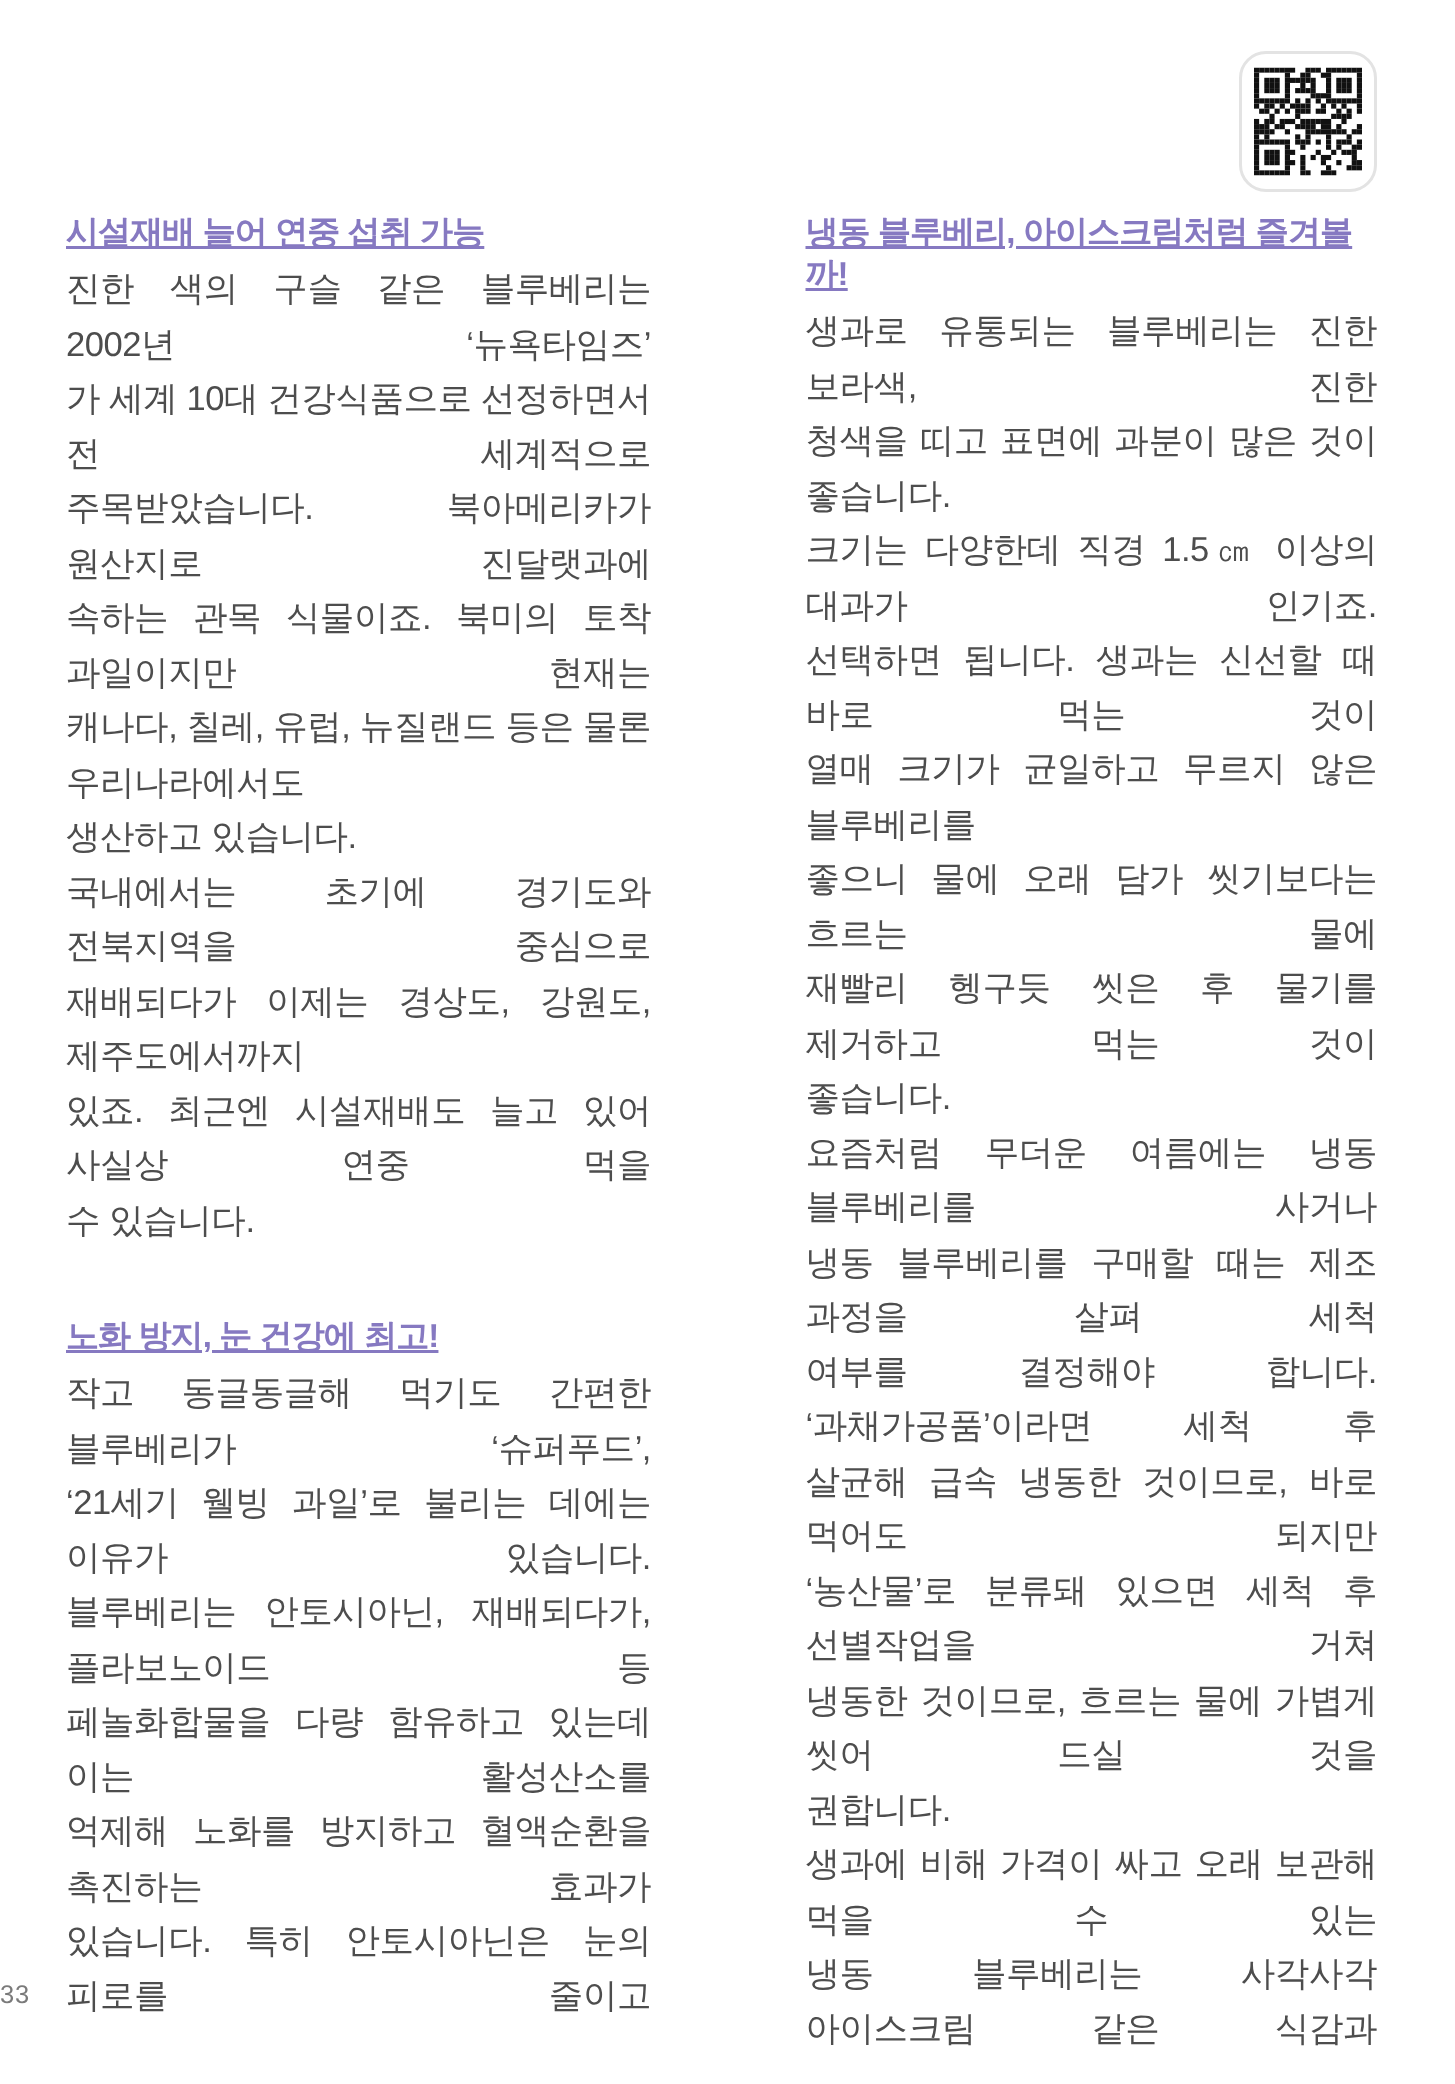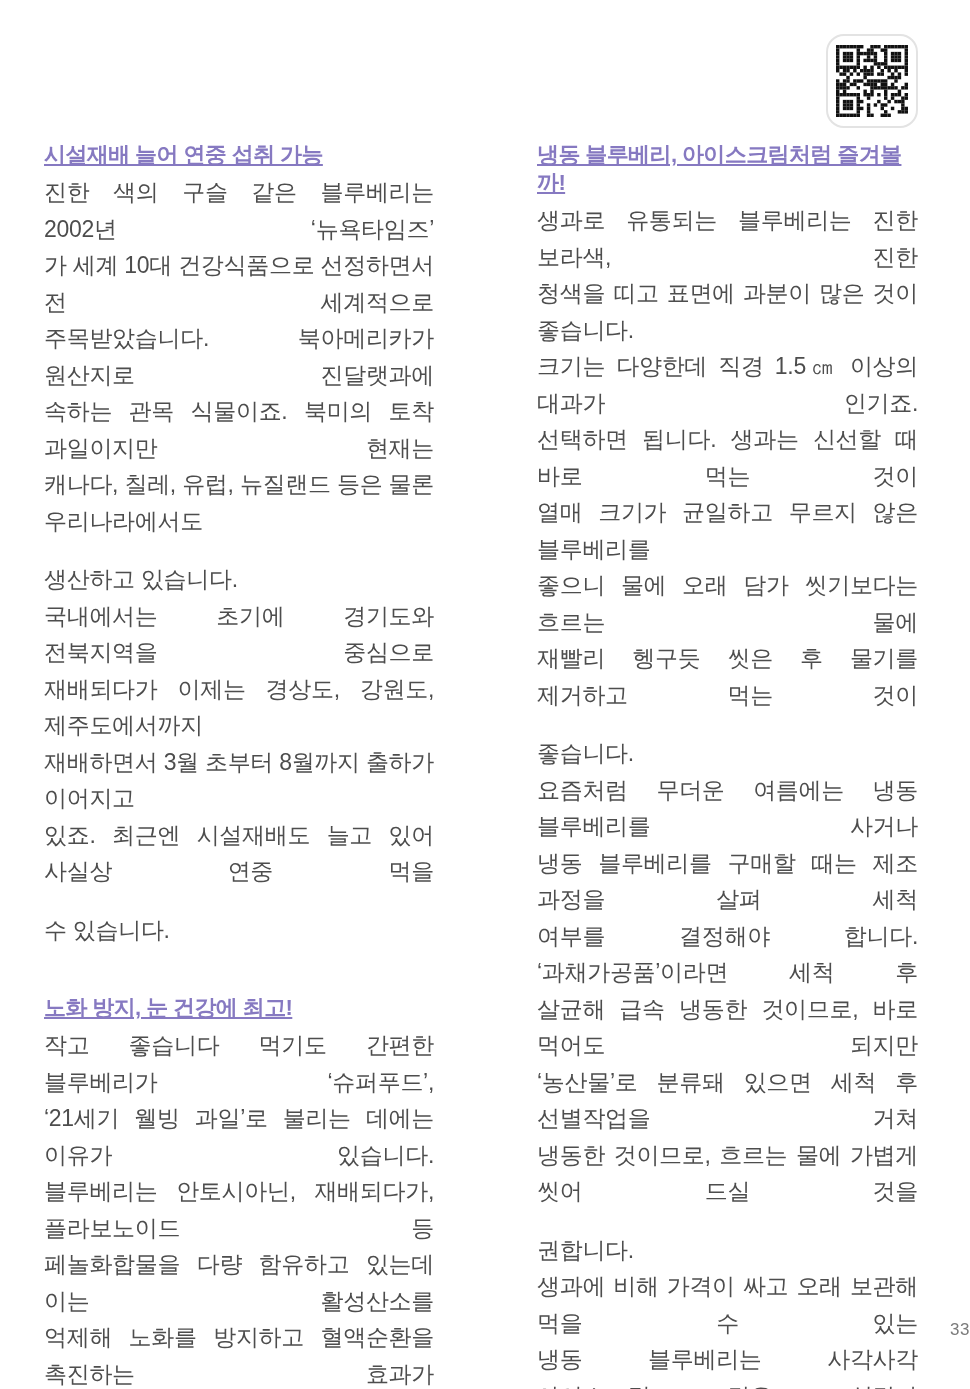--- a/index.html
+++ b/index.html
@@ -29,39 +29,39 @@
   .para .line {
     font-size: 23px;
     line-height: 36.5px;
     color: #4d4d4d;
     text-align: justify;
     text-align-last: justify;
     word-break: keep-all;
     letter-spacing: -0.3px;
     white-space: normal;
   }
-  .para .line.line-last { text-align-last: left; margin-top: 22px; }
+  .para .line.line-last { text-align-last: left; }
 
   #qr-card {
     position: absolute;
     left: 826px; top: 34px;
     width: 92px; height: 94px;
     background: #ffffff;
     border: 2px solid #e3e3e3;
     border-radius: 18px;
     box-sizing: border-box;
     display: flex; align-items: center; justify-content: center;
   }
   #qr-svg { display: block; }
 
   #page-number {
     position: absolute;
     left: 0; top: 1320px;
     width: 970px;
-    text-align: right;
+    text-align: left;
     font-size: 17px;
     color: #7a7a7a;
     letter-spacing: 0.5px;
   }
 </style>
 </head>
 <body>
 
 <div id="qr-card">
   <svg id="qr-svg" width="72" height="72" viewBox="0 0 72 72">
@@ -316,29 +316,28 @@
         <div class="line">진한 색의 구슬 같은 블루베리는 2002년 ‘뉴욕타임즈’</div>
         <div class="line">가 세계 10대 건강식품으로 선정하면서 전 세계적으로</div>
         <div class="line">주목받았습니다. 북아메리카가 원산지로 진달랫과에</div>
         <div class="line">속하는 관목 식물이죠. 북미의 토착 과일이지만 현재는</div>
         <div class="line">캐나다, 칠레, 유럽, 뉴질랜드 등은 물론 우리나라에서도</div>
         <div class="line line-last">생산하고 있습니다.</div>
       </div>
     <div class="para">
         <div class="line">국내에서는 초기에 경기도와 전북지역을 중심으로</div>
         <div class="line">재배되다가 이제는 경상도, 강원도, 제주도에서까지</div>
-        <div class="line">재배하면서 3월 초부터 8월까지 출하가 이어지고</div>
         <div class="line">있죠. 최근엔 시설재배도 늘고 있어 사실상 연중 먹을</div>
         <div class="line line-last">수 있습니다.</div>
       </div>
   </div>
   <div class="section gap-above">
     <h2 class="section-heading">노화 방지, 눈 건강에 최고!</h2>
     <div class="para">
-        <div class="line">작고 좋습니다 먹기도 간편한 블루베리가 ‘슈퍼푸드’,</div>
+        <div class="line">작고 동글동글해 먹기도 간편한 블루베리가 ‘슈퍼푸드’,</div>
         <div class="line">‘21세기 웰빙 과일’로 불리는 데에는 이유가 있습니다.</div>
         <div class="line">블루베리는 안토시아닌, 재배되다가, 플라보노이드 등</div>
         <div class="line">페놀화합물을 다량 함유하고 있는데 이는 활성산소를</div>
         <div class="line">억제해 노화를 방지하고 혈액순환을 촉진하는 효과가</div>
         <div class="line">있습니다. 특히 안토시아닌은 눈의 피로를 줄이고</div>
       </div>
 
   </div>
 </div>
 

